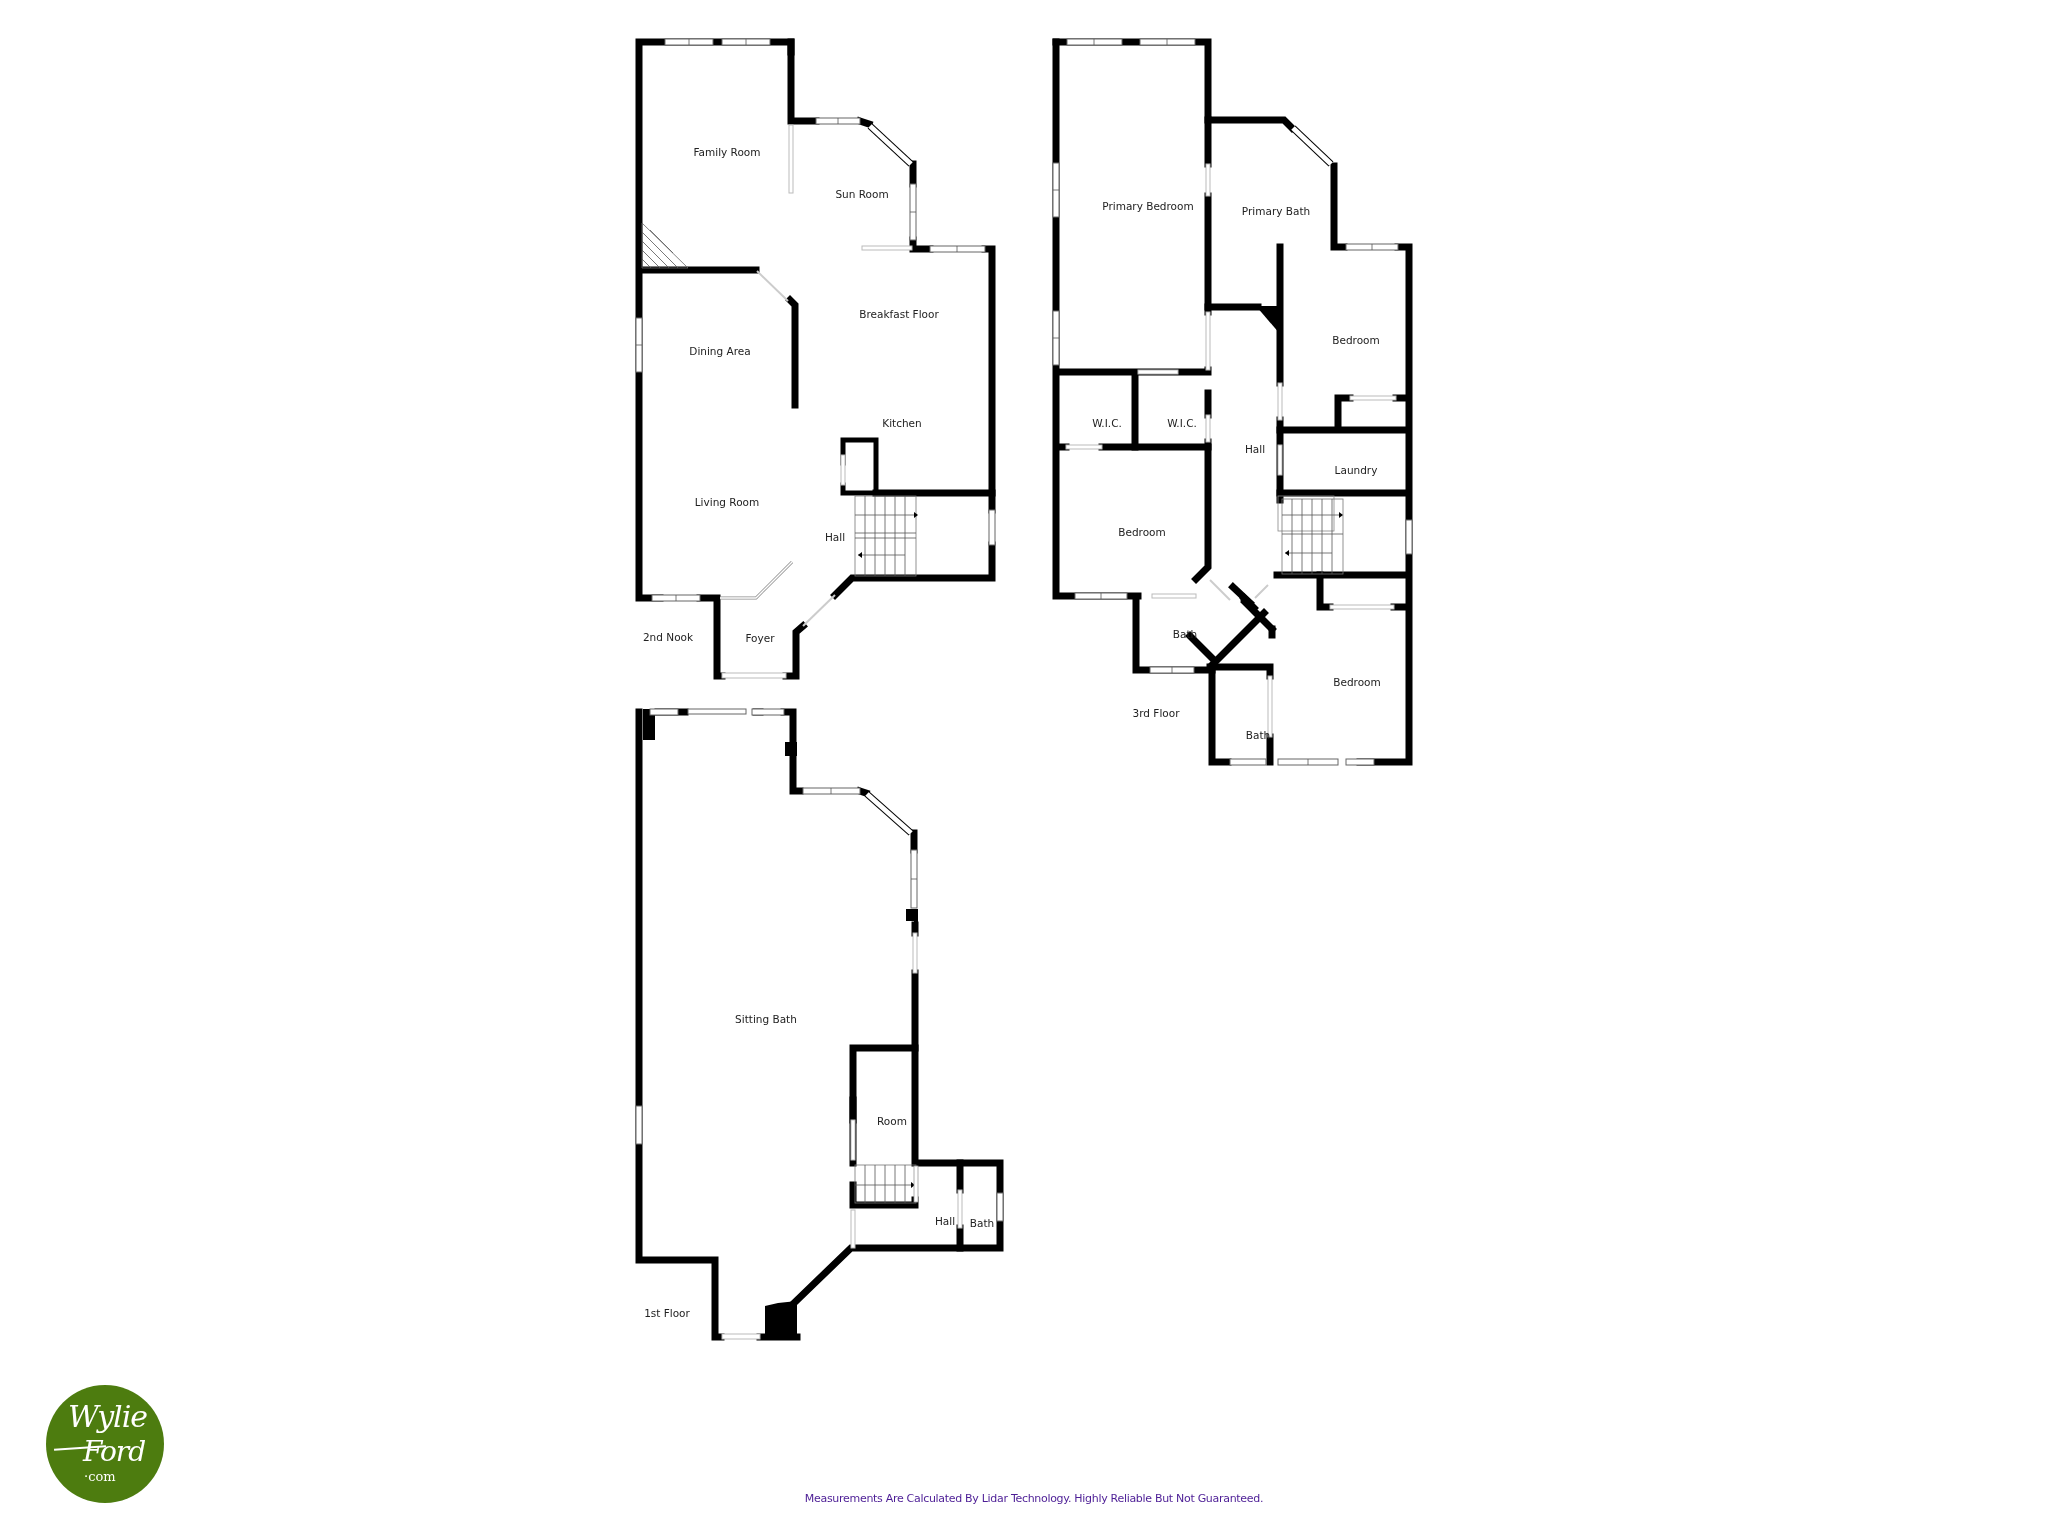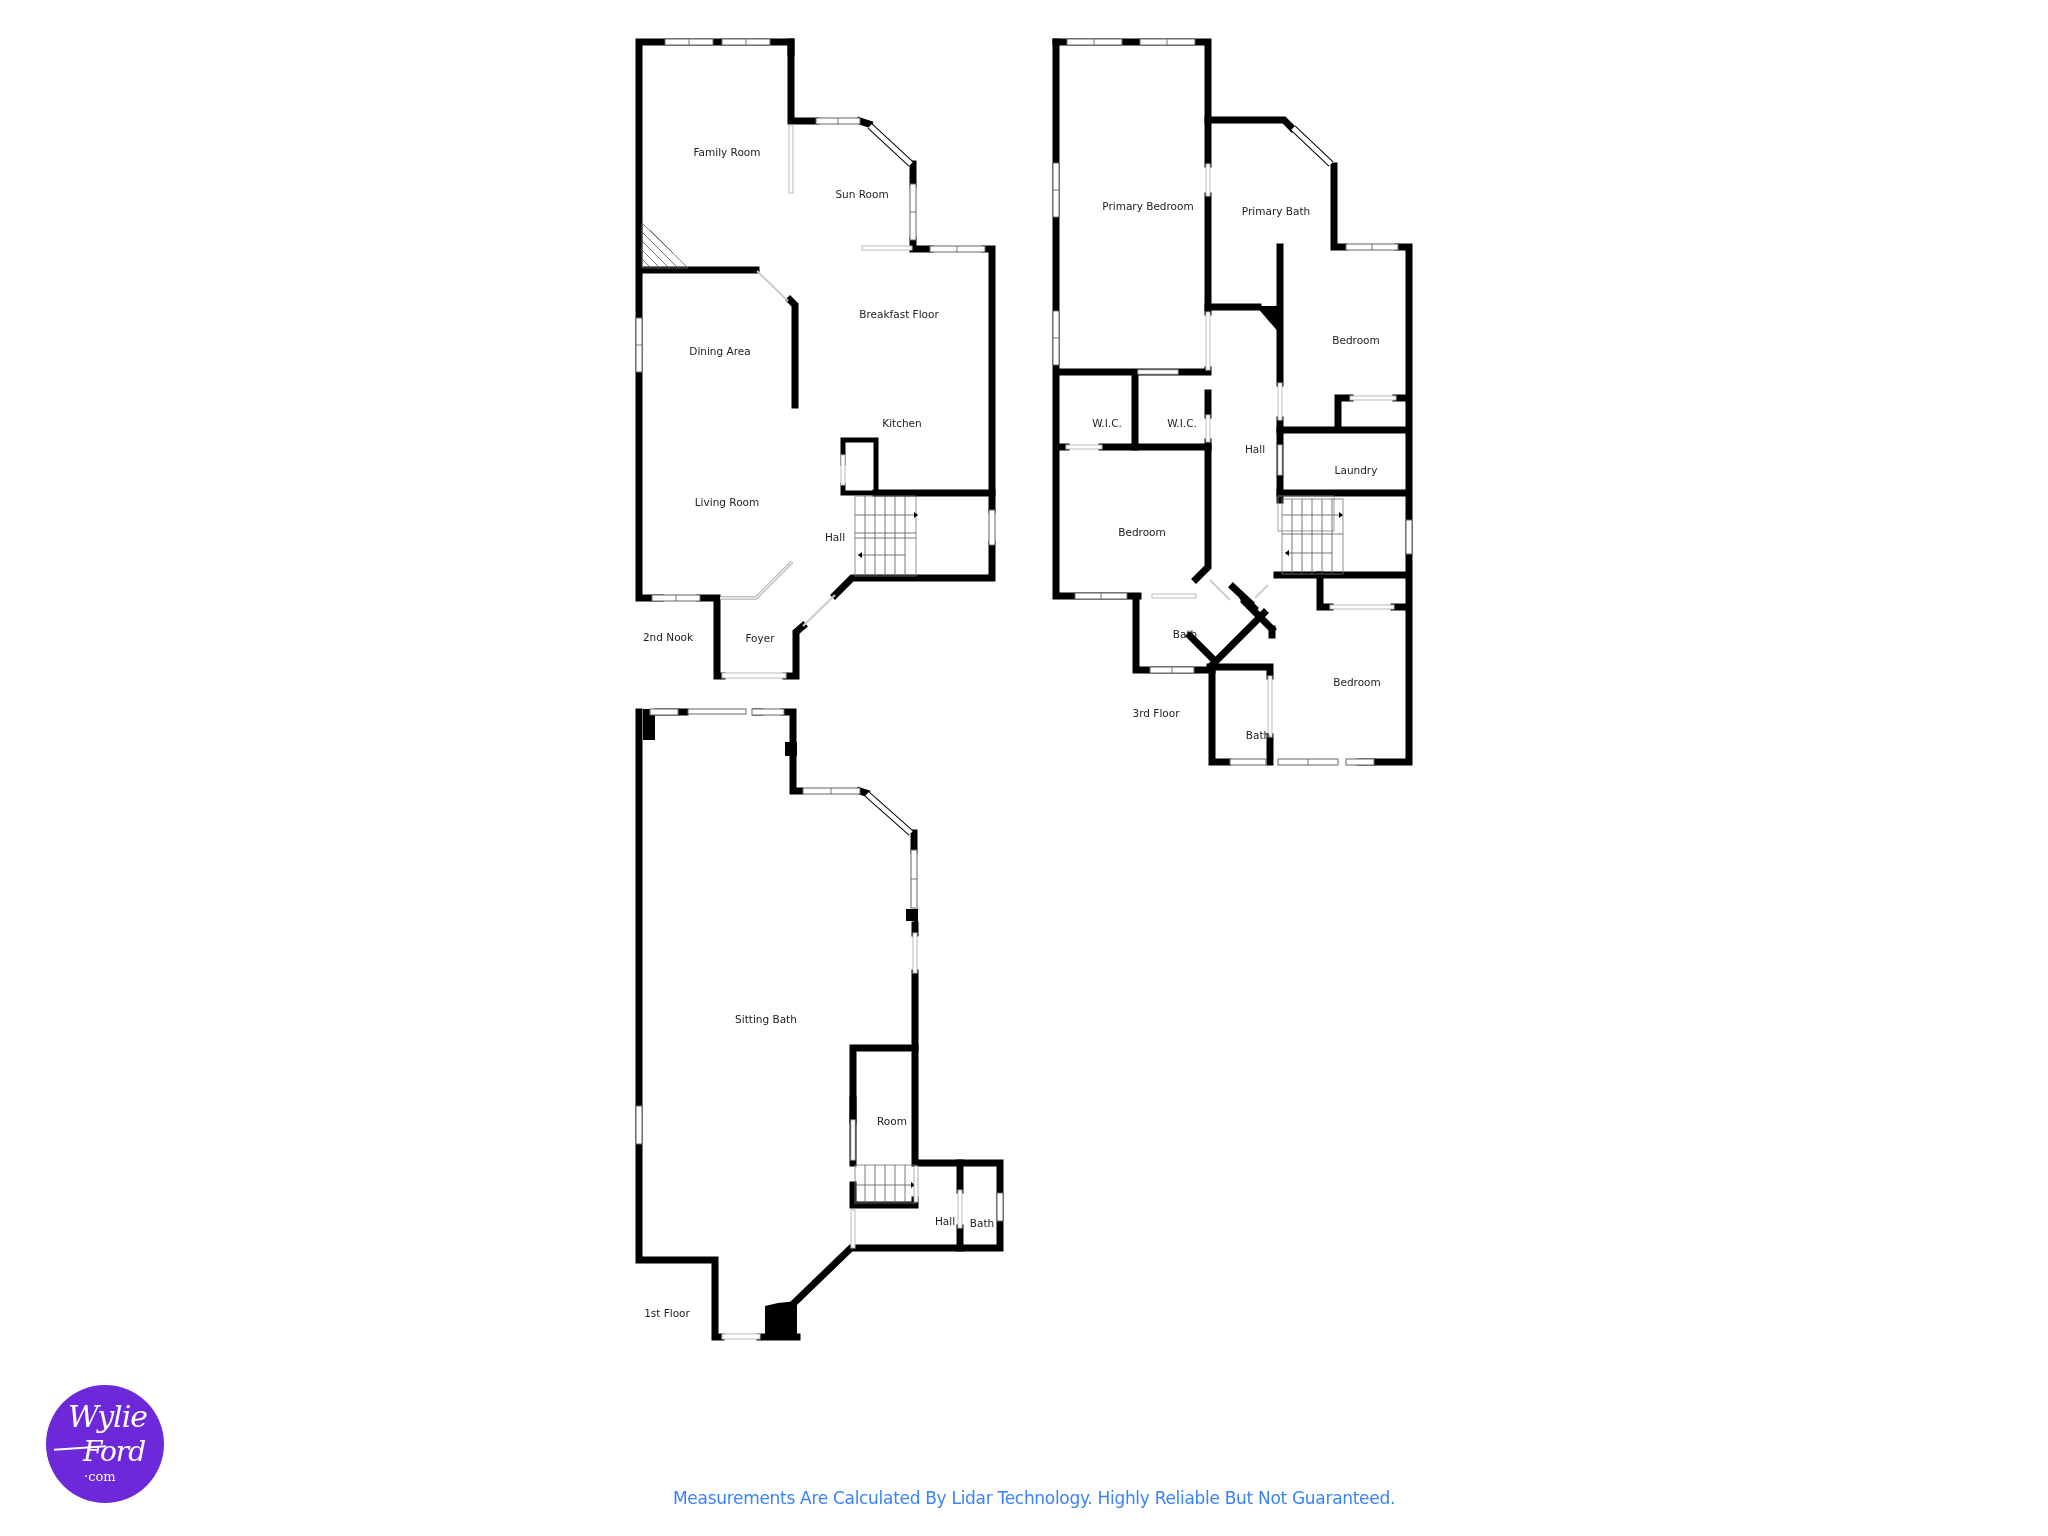--- a/index.html
+++ b/index.html
@@ -1,21 +1,21 @@
 <!DOCTYPE html>
 <html><head>
 <meta charset="utf-8">
 <style>
   html, body { margin: 0; padding: 0; background: #ffffff; }
   body { width: 2048px; height: 1536px; position: relative; overflow: hidden; font-family: "Liberation Sans", "DejaVu Sans", sans-serif; }
   #plan { position: absolute; left: 0; top: 0; width: 2048px; height: 1536px; }
   .room-label { position: absolute; transform: translate(-50%, -50%); font-size: 10.5px; color: #222222; white-space: nowrap; font-family: "DejaVu Sans", sans-serif; }
   .floor-label { position: absolute; transform: translate(-50%, -50%); font-size: 10.5px; color: #222222; white-space: nowrap; font-family: "DejaVu Sans", sans-serif; }
-  .footer-note { position: absolute; left: 1034px; top: 1498px; transform: translate(-50%, -50%); font-size: 17px; color: #3b82f6; white-space: nowrap; font-family: "DejaVu Sans", sans-serif; letter-spacing: -0.3px; }
-  .logo { position: absolute; left: 46px; top: 1385px; width: 118px; height: 118px; border-radius: 50%; background: #6d28d9; color: #ffffff; text-align: right; }
+  .footer-note { position: absolute; left: 1034px; top: 1498px; transform: translate(-50%, -50%); font-size: 11px; color: #4c1d95; white-space: nowrap; font-family: "DejaVu Sans", sans-serif; letter-spacing: -0.3px; }
+  .logo { position: absolute; left: 46px; top: 1385px; width: 118px; height: 118px; border-radius: 50%; background: #4d7c0f; color: #ffffff; text-align: right; }
   .logo .l1 { position: absolute; left: 22px; top: 14px; font-family: "DejaVu Serif", serif; font-style: italic; font-size: 30px; letter-spacing: -1px; }
   .logo .l2 { position: absolute; left: 26px; top: 50px; font-family: "DejaVu Serif", serif; font-style: italic; font-size: 28px; letter-spacing: -1px; margin-left: 11px; }
   .logo .l3 { position: absolute; left: 38px; top: 84px; font-family: "DejaVu Serif", serif; font-size: 13px; }
   .logo .swash { position: absolute; left: 8px; top: 62px; width: 52px; height: 2px; background: #ffffff; transform: rotate(-4deg); }
 </style>
 </head>
 <body>
 
 <svg id="plan" viewBox="0 0 2048 1536" xmlns="http://www.w3.org/2000/svg">
   <defs>

